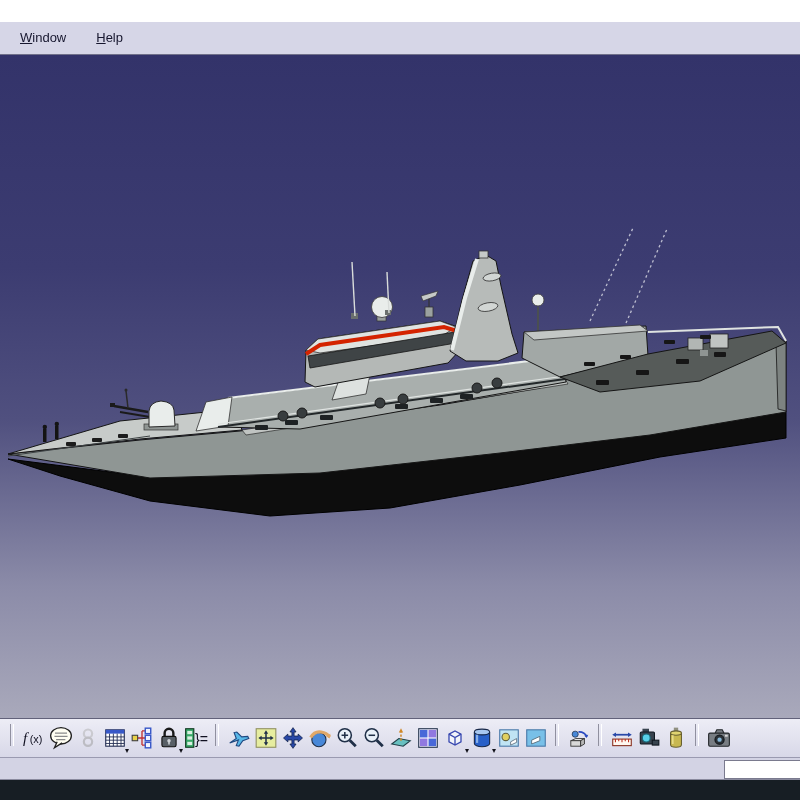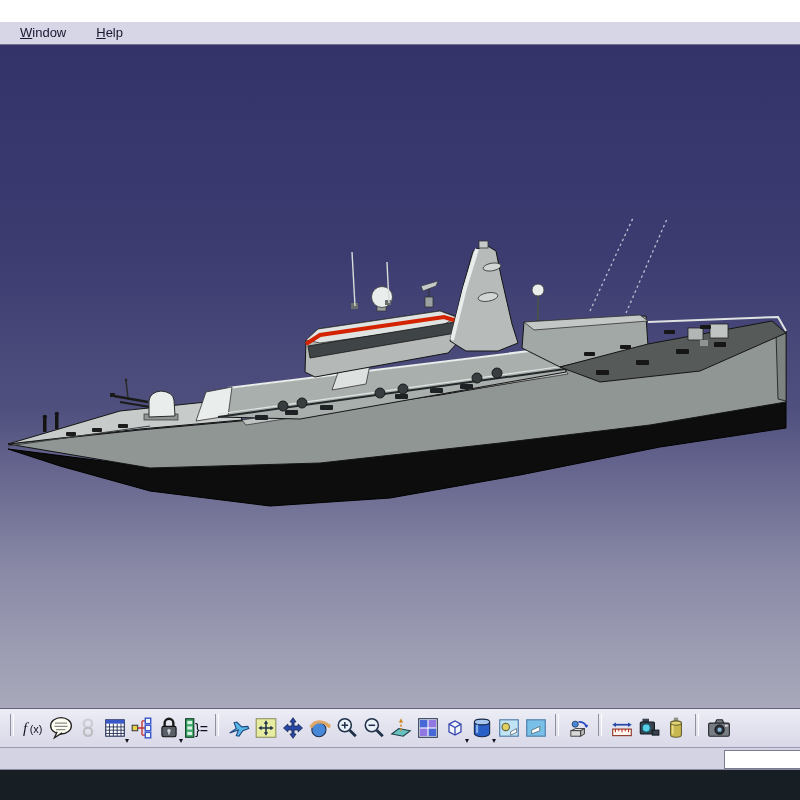--- a/index.html
+++ b/index.html
@@ -4,21 +4,21 @@
 <style>
   html,body{margin:0;padding:0;}
   body{
     width:800px;height:800px;overflow:hidden;position:relative;
     font-family:"Liberation Sans",sans-serif;background:#fff;
   }
   
   .top-strip{height:22px;background:var(--window-strip,#fff);}
   
   .menubar{
-    height:23px;background:var(--menubar-bg,#d6d6e7);
+    height:33px;background:var(--menubar-bg,#d6d6e7);
     border-bottom:1px solid #70708a;
     display:flex;align-items:center;gap:30px;padding-left:20px;
     box-sizing:border-box;
   }
   .menu-item{
     display:inline-block;font-size:13px;color:var(--menubar-text,#16162e);
     cursor:default;line-height:20px;
   }
   .menu-item::first-letter{text-decoration:underline;}
   

